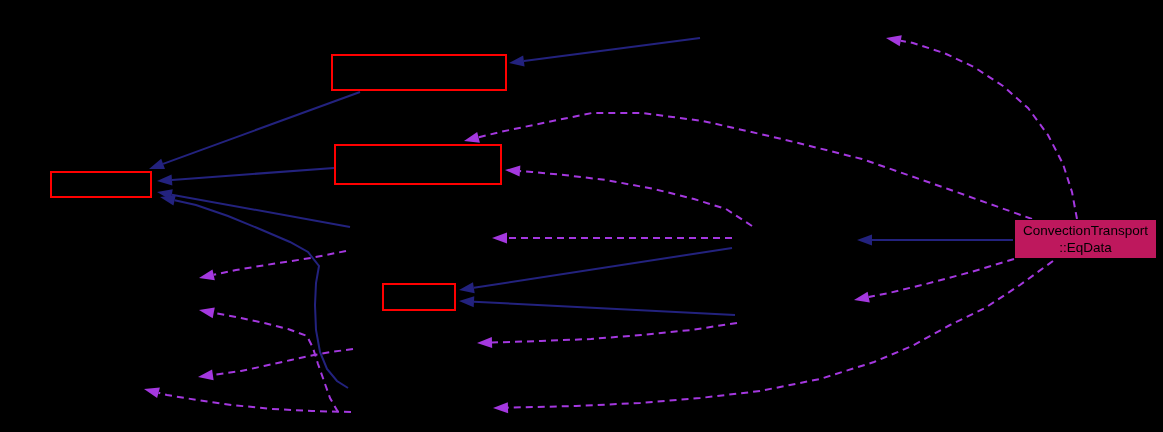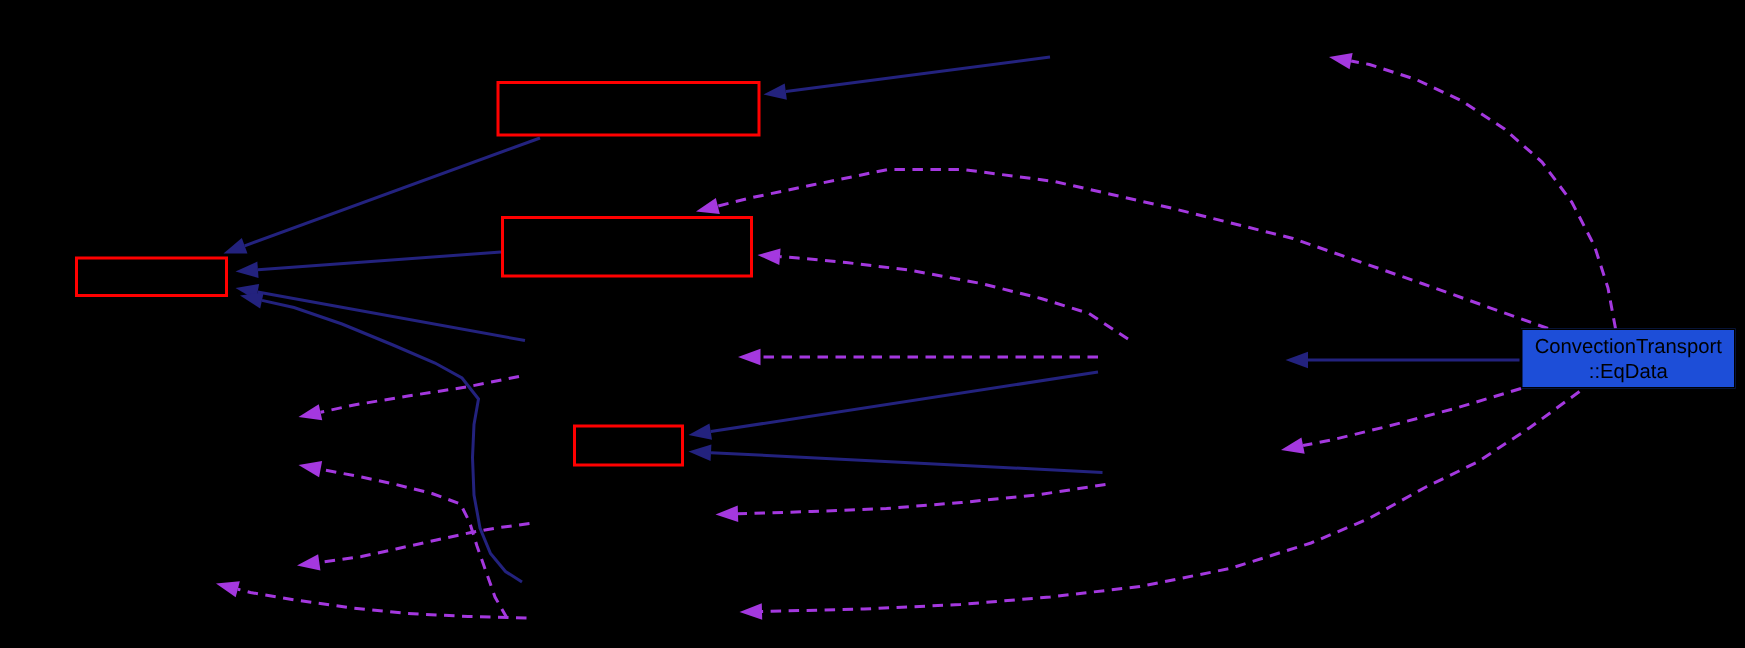--- a/index.html
+++ b/index.html
@@ -13,21 +13,21 @@
   #edges{position:absolute;left:0;top:0;width:1163px;height:432px;}
   .rednode{
     position:absolute;
     border:2px solid #ff0000;
     background:transparent;
     box-sizing:border-box;
     cursor:pointer;
   }
   .labelnode{
     position:absolute;
-    background:#1d4ed8;
+    background:#be185d;
     border:1px solid #000;
     box-sizing:border-box;
     display:flex;
     flex-direction:column;
     align-items:center;
     justify-content:center;
     color:#000;
     font-size:13.5px;
     line-height:17px;
     text-align:center;

